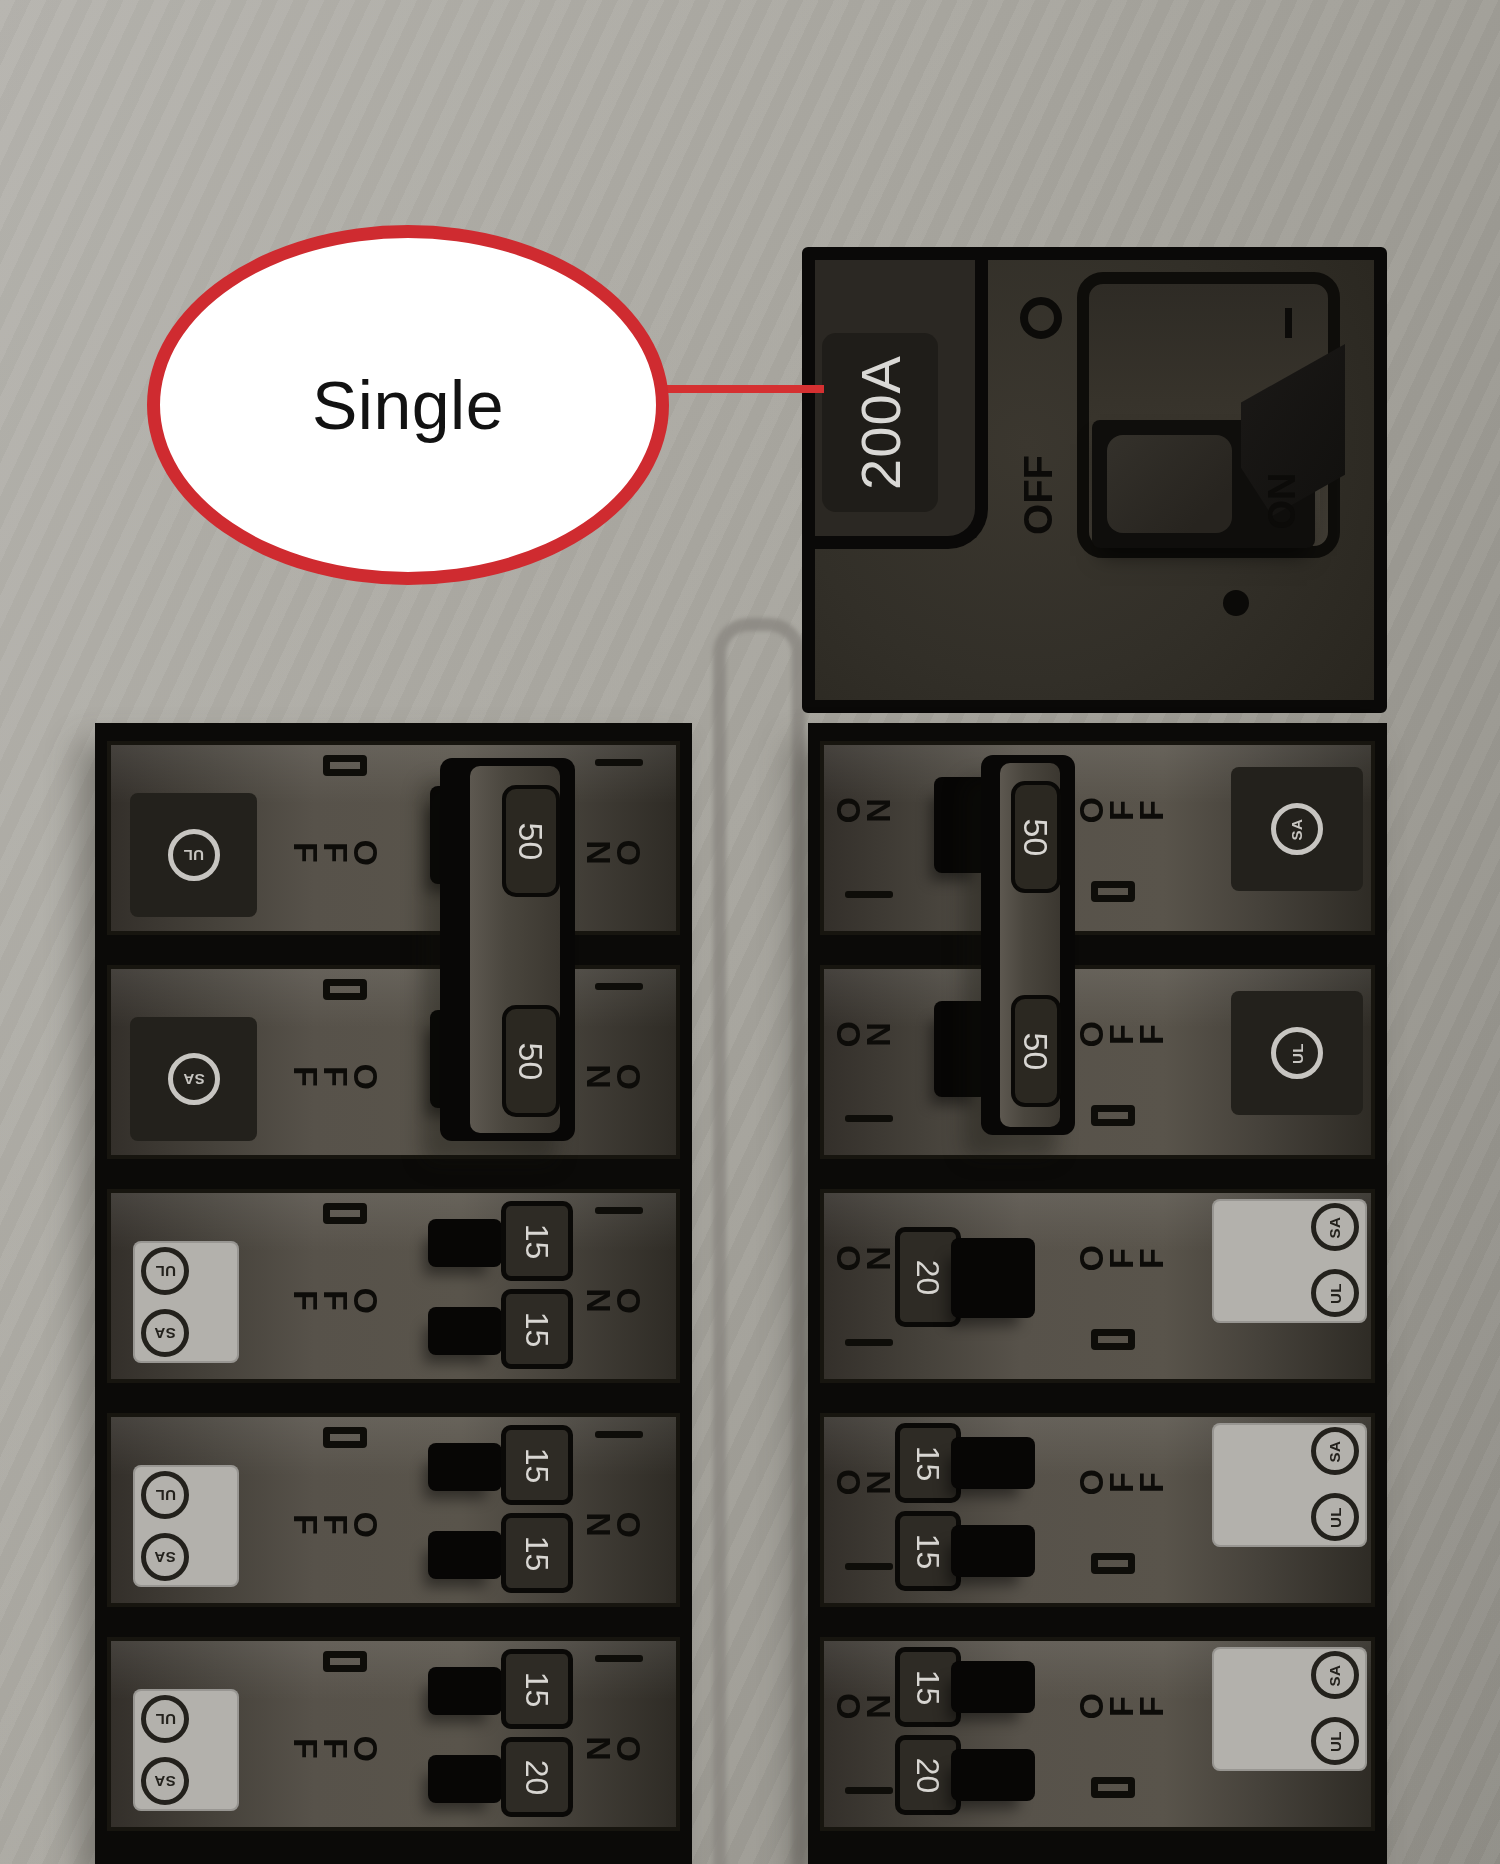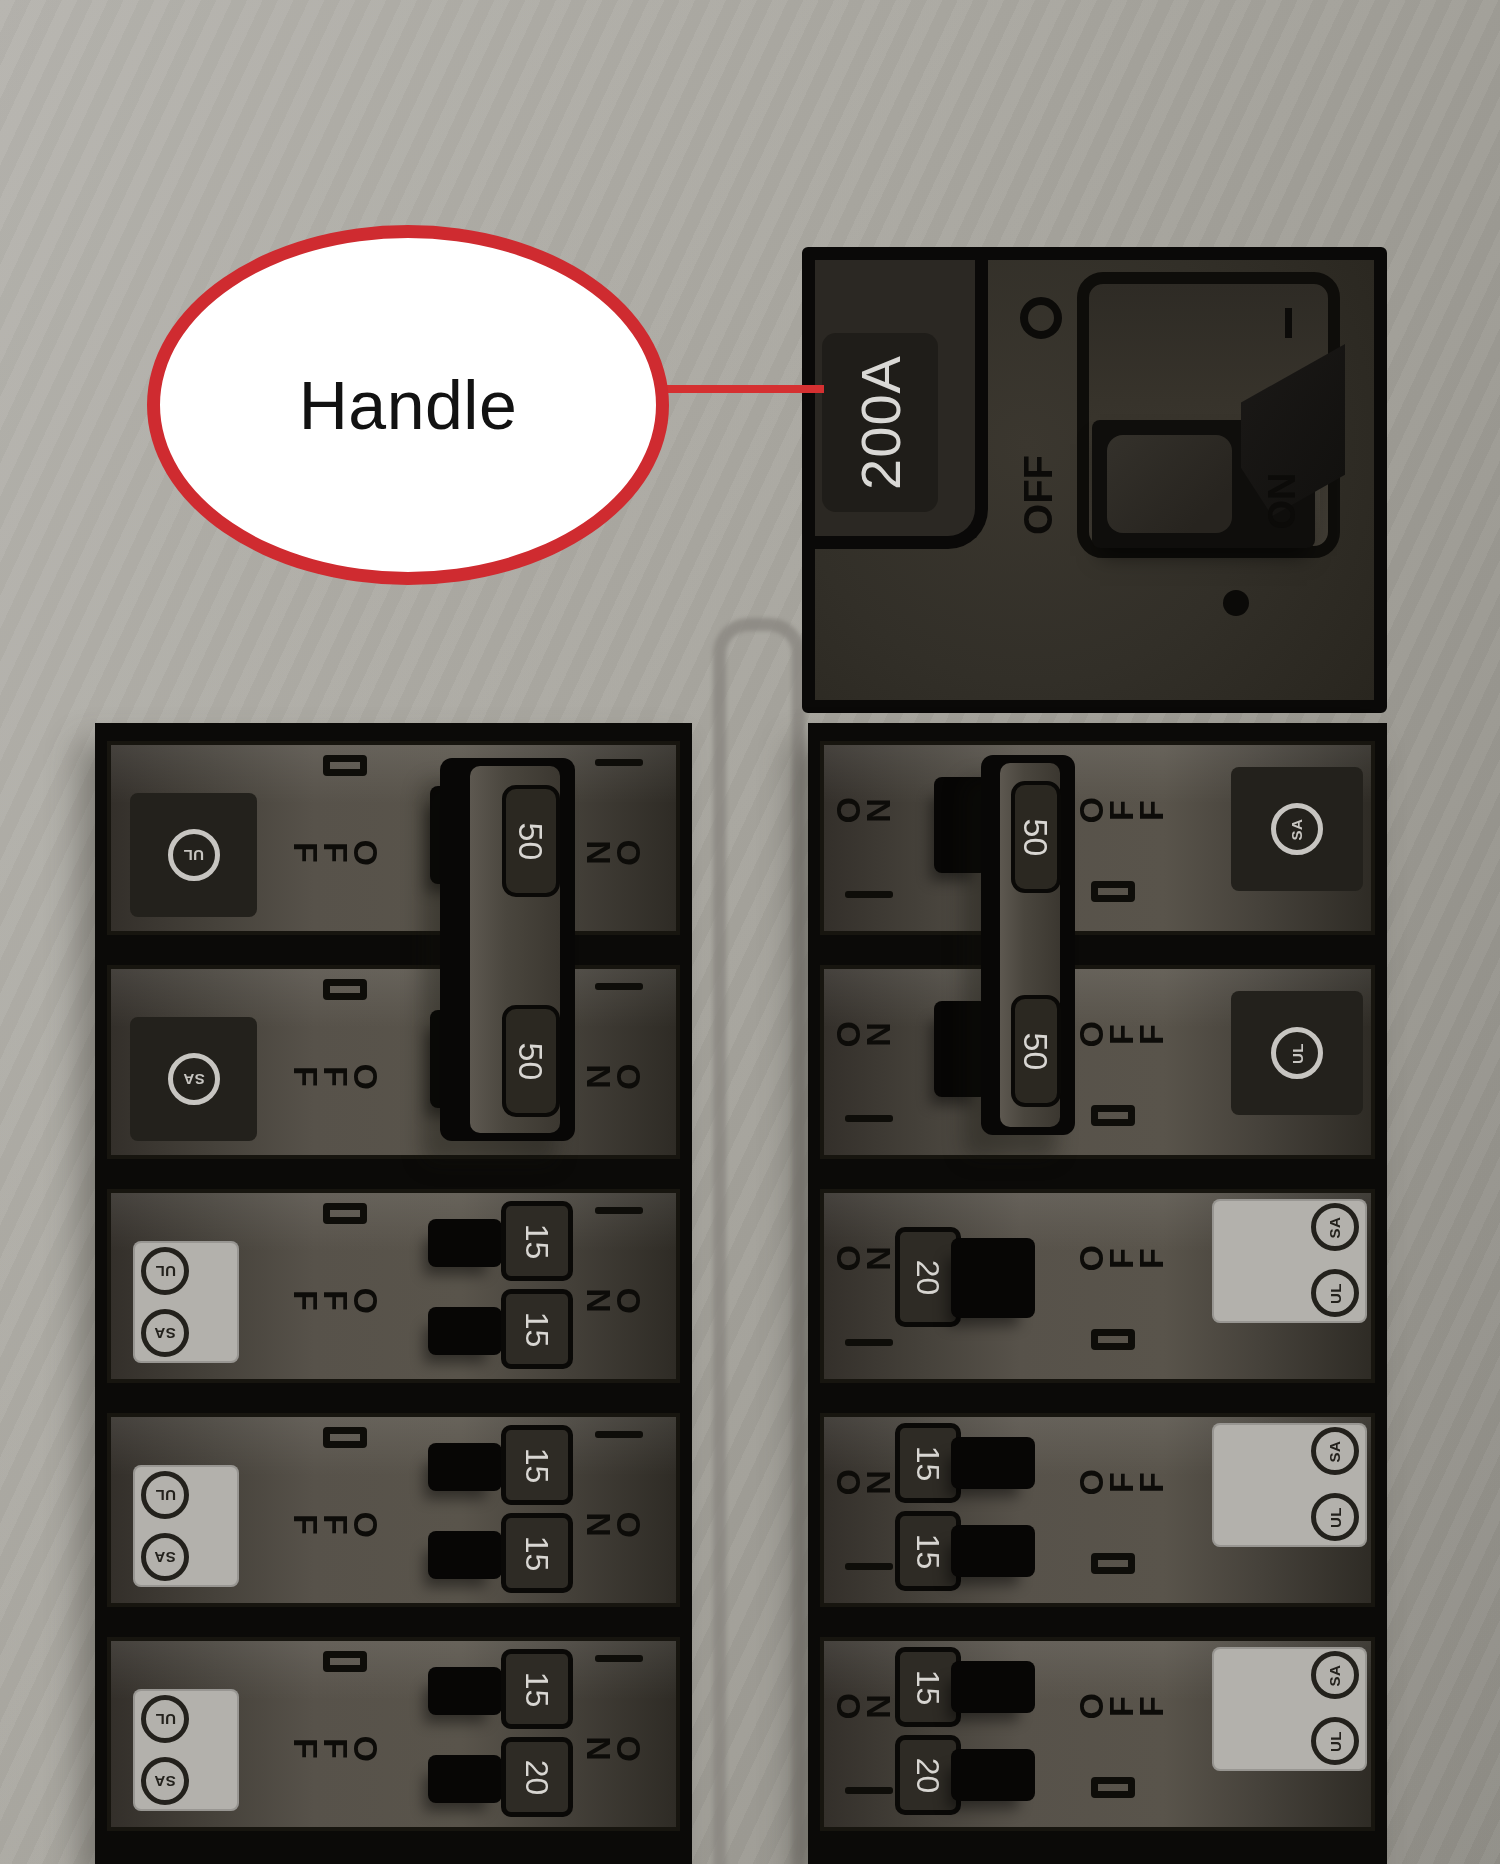--- a/index.html
+++ b/index.html
@@ -83,21 +83,21 @@
 </style>
 </head>
 <body>
 
 <div class="stage">
 
   <div class="staple"></div>
   <div class="leader"></div>
 
   <div class="callout">
-    <div>Handle</div>
+    <div>Single</div>
   </div>
 
   <div class="main-box">
     <div class="m-left"></div>
     <div class="m-rating">
       <span>200A</span>
     </div>
     <div class="m-circle"></div>
     <div class="m-off">OFF</div>
     <div class="m-house"></div>

